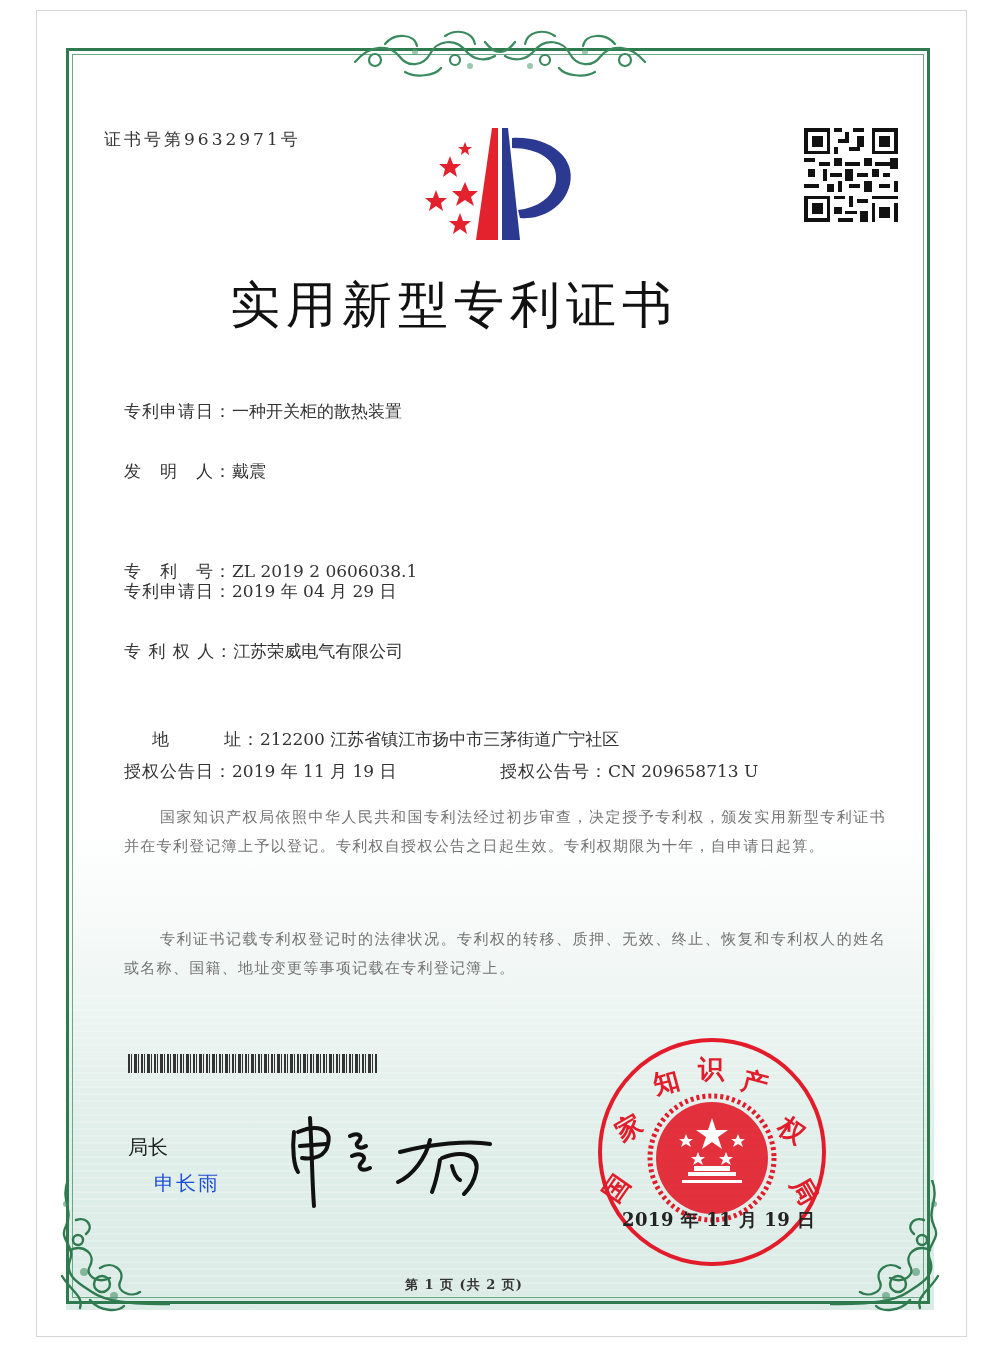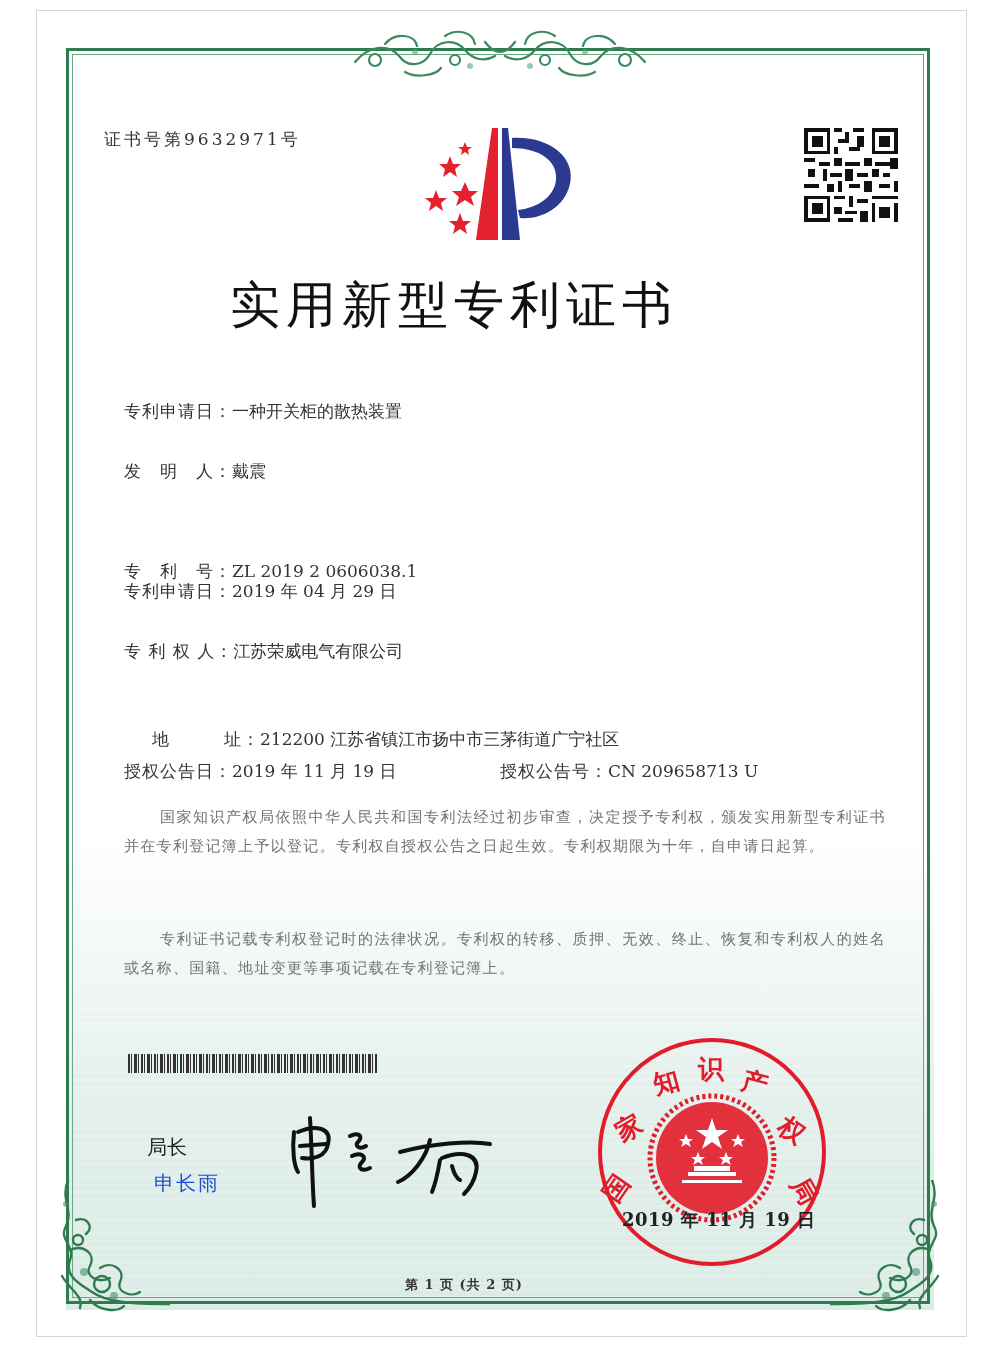--- a/index.html
+++ b/index.html
@@ -62,21 +62,21 @@
     position:absolute; left:124px; width:762px; font-size:15px; line-height:29px; color:#737373;
     text-indent:36px; font-weight:normal; letter-spacing:1.3px; text-align:justify;
   }
   .para-1 { top:803px; }
   .para-2 { top:925px; }
 
   .barcode {
     position:absolute; left:128px; top:1054px; width:250px; height:19px;
     background: repeating-linear-gradient(to right, #333 0 2px, transparent 2px 3px, #333 3px 4px, transparent 4px 6px, #333 6px 9px, transparent 9px 10px, #333 10px 11px, transparent 11px 13px);
   }
-  .director-title { position:absolute; left:128px; top:1134px; font-size:20px; font-family:Liberation Sans, sans-serif; color:#222;margin-left:19px; }
+  .director-title { position:absolute; left:128px; top:1134px; font-size:20px; font-family:Liberation Sans, sans-serif; color:#222; }
   .director-name { position:absolute; left:128px; top:1170px; font-size:20px; font-family:"DejaVu Sans","Liberation Sans",sans-serif; color:#1d4ed8; letter-spacing:2px;margin-left:26px; }
   .signature { position:absolute; left:280px; top:1110px; width:230px; height:100px; }
 
   .seal { position:absolute; left:594px; top:1034px; width:236px; height:236px; }
   .seal-date { position:absolute; left:622px; top:1208px; font-size:18px; color:#222; font-weight:bold; letter-spacing:0.5px; }
 
   .page-no { position:absolute; left:0; width:928px; top:1276px; text-align:center; font-size:13px; color:#333; font-weight:bold; letter-spacing:1px; }
 </style>
 </head>
 <body>

